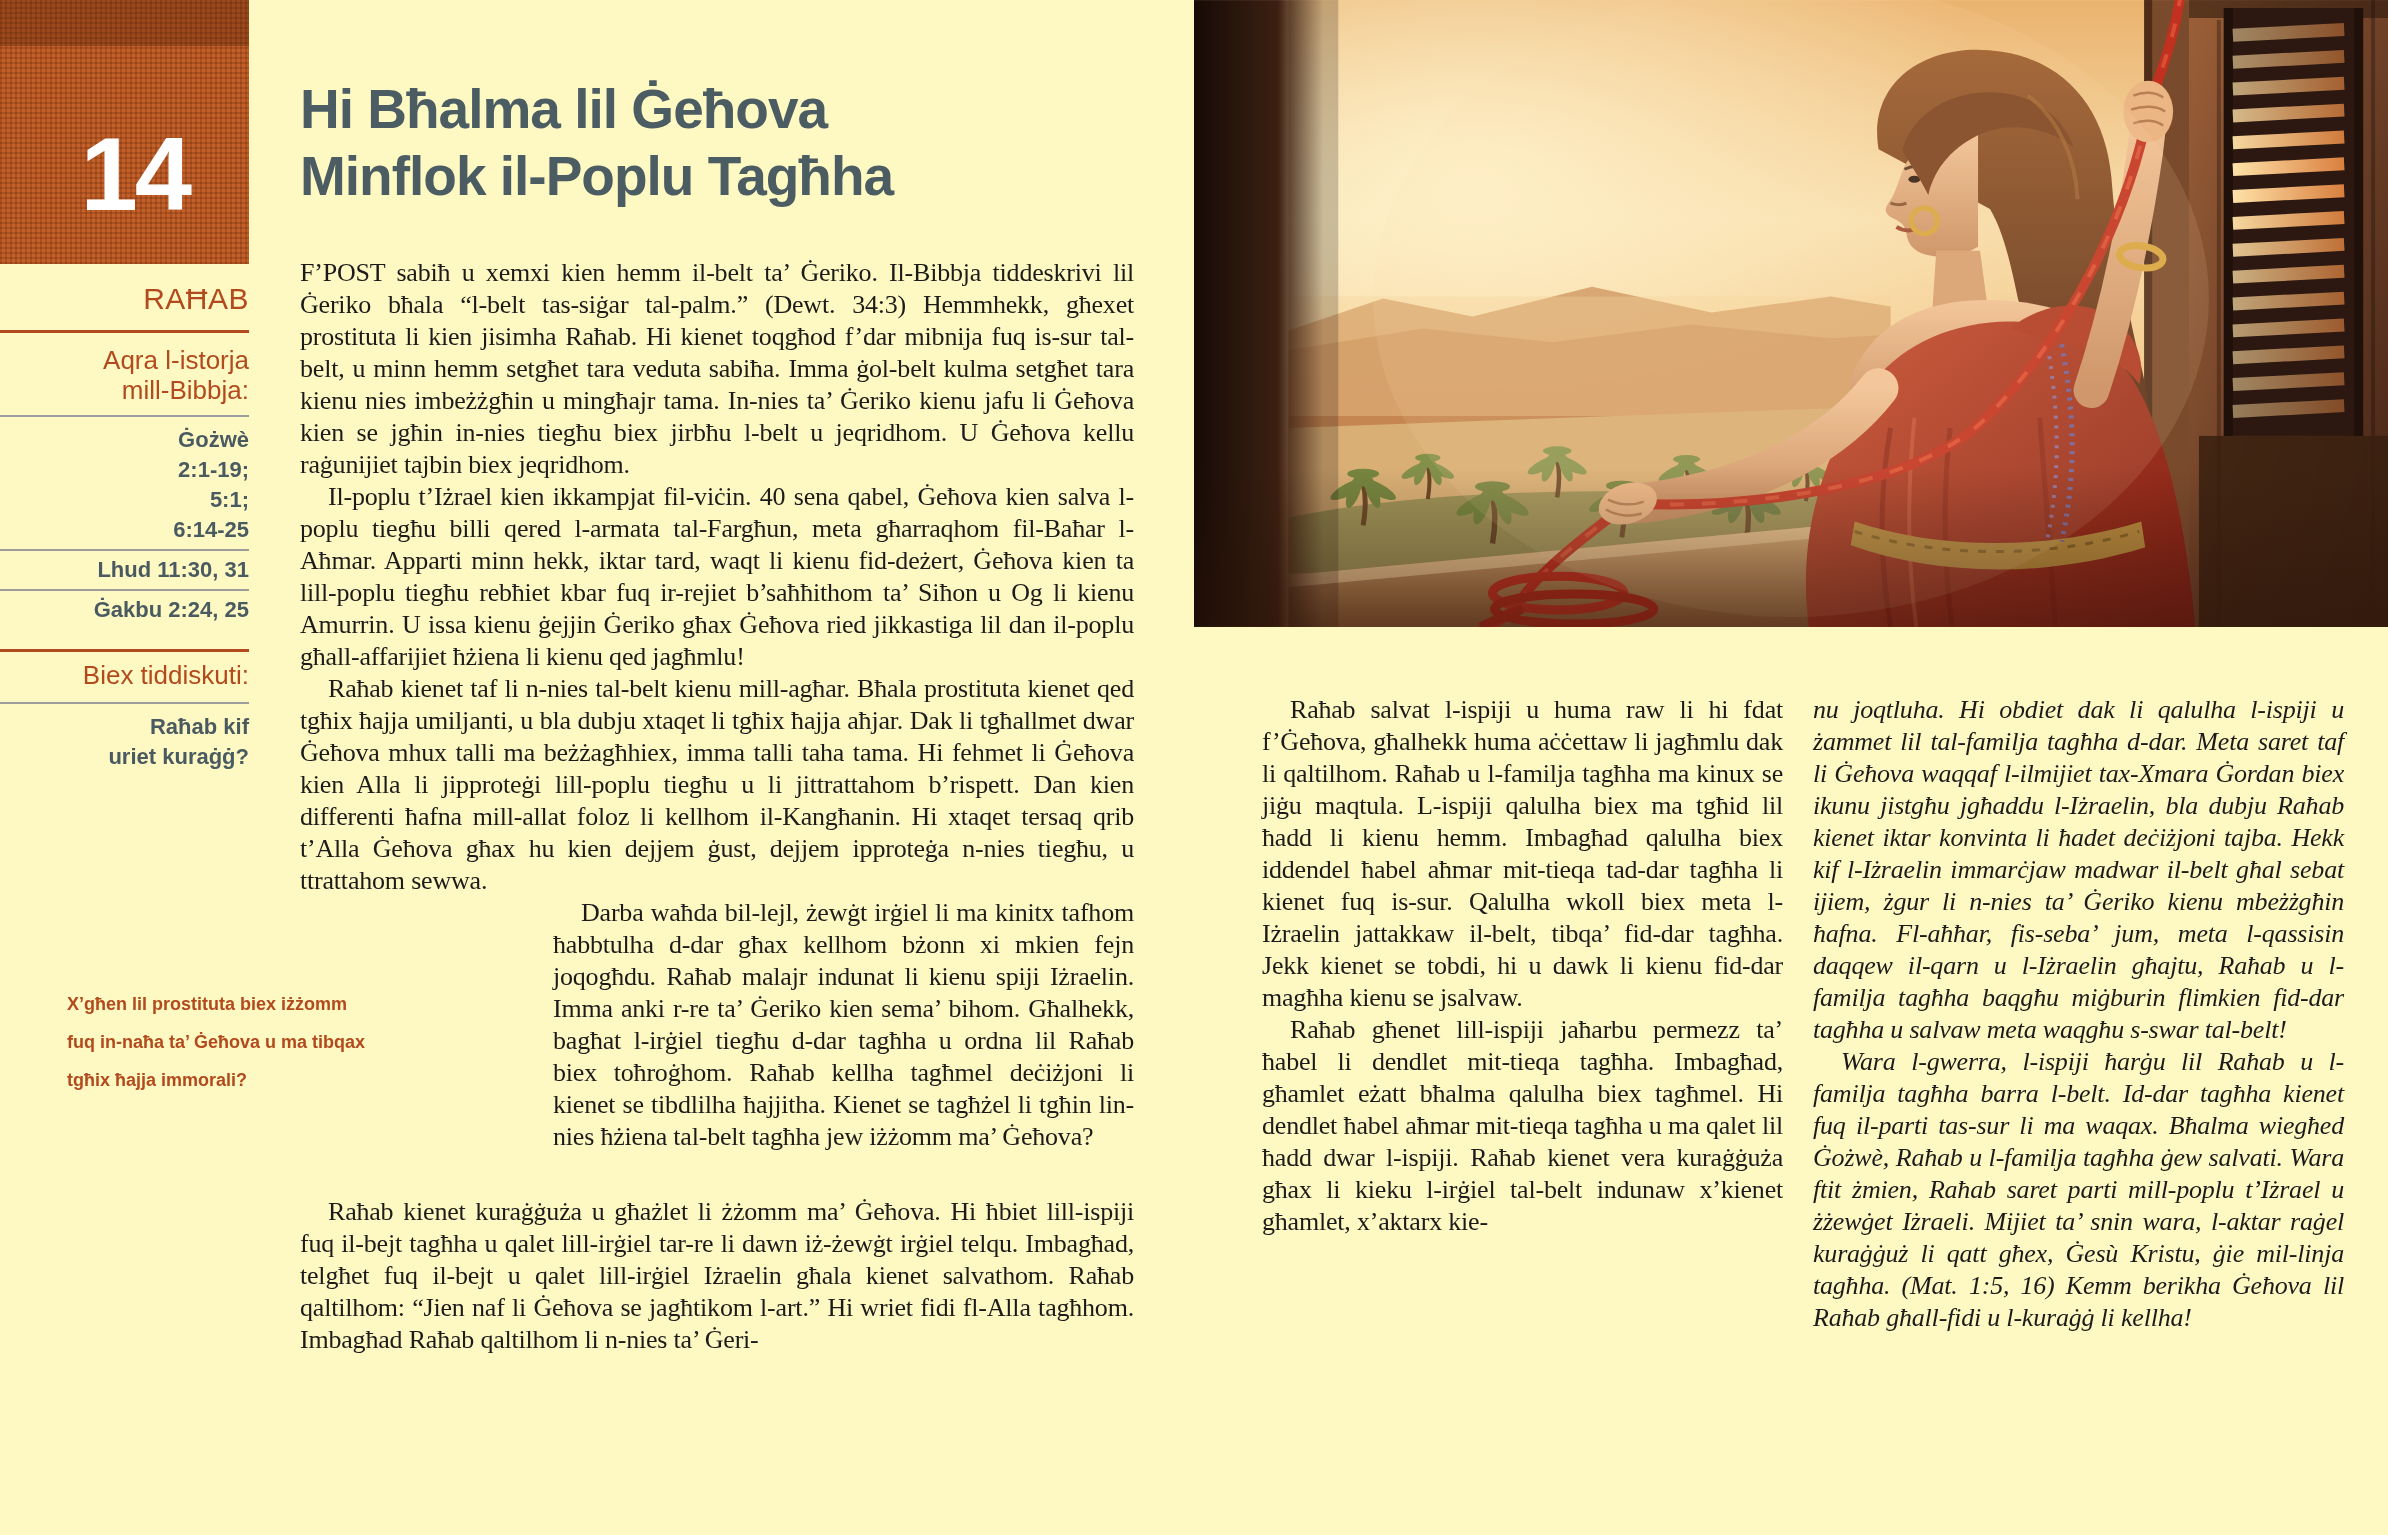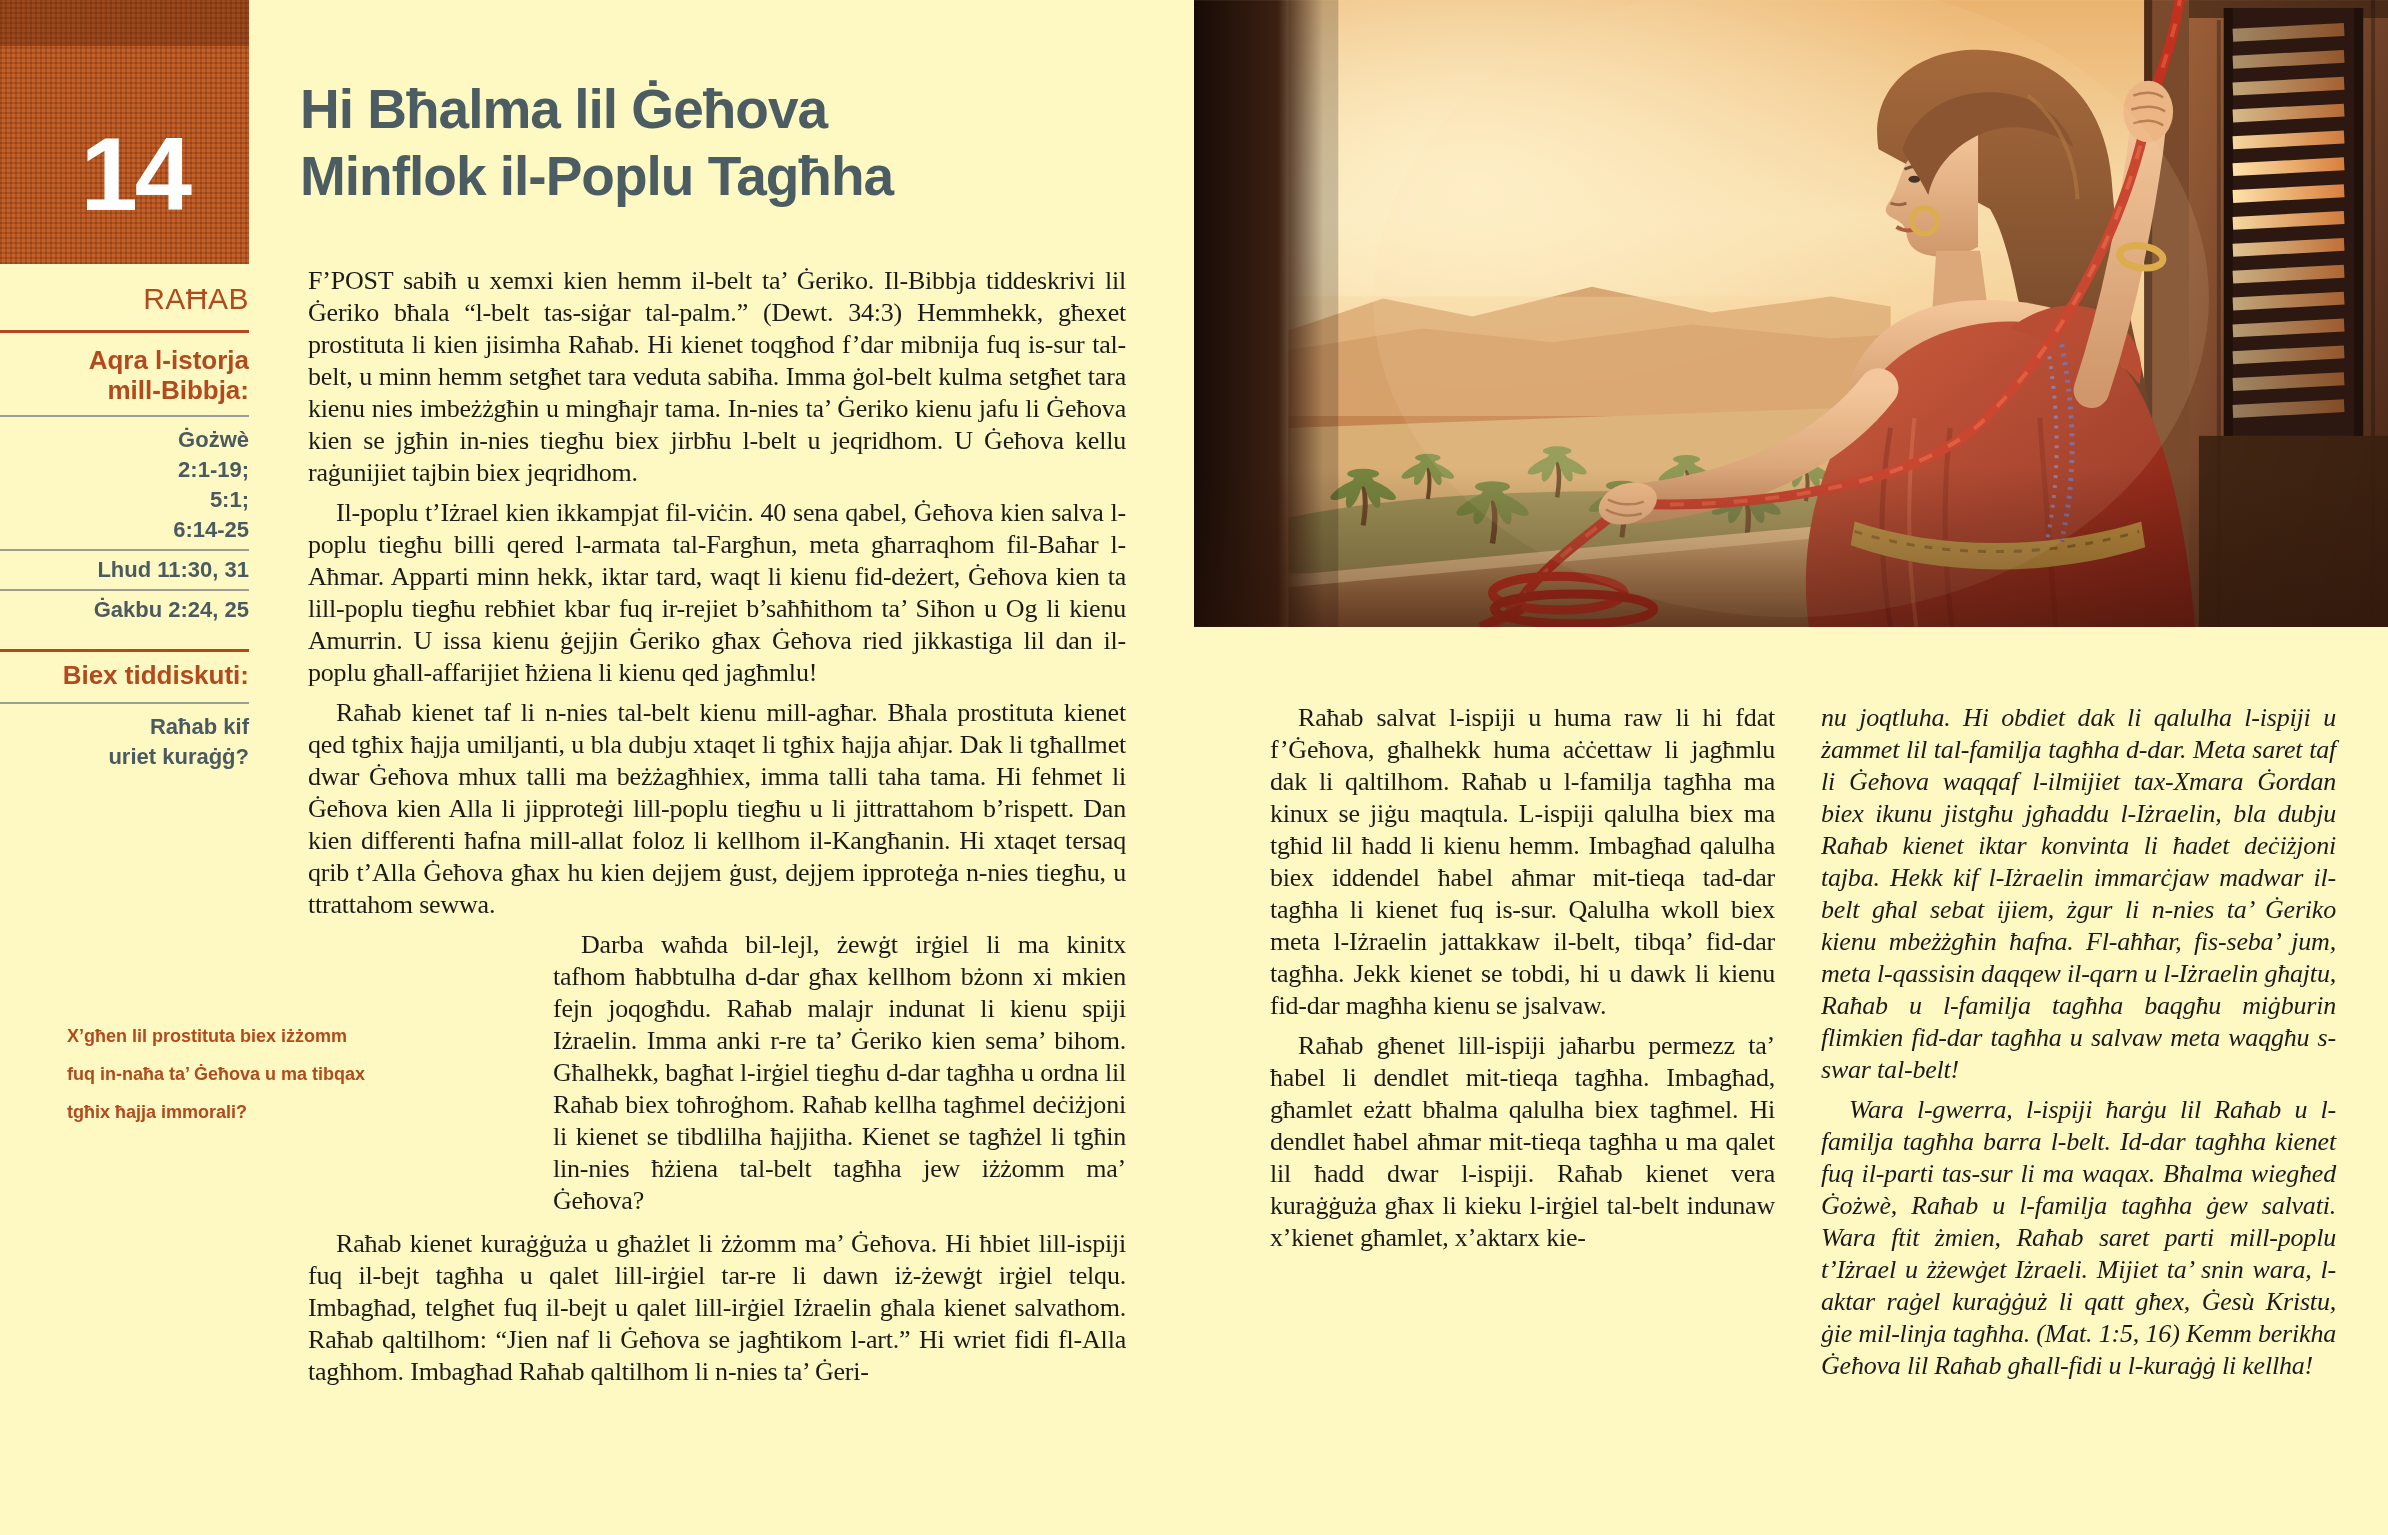--- a/index.html
+++ b/index.html
@@ -14,33 +14,33 @@
       repeating-linear-gradient(90deg, rgba(66,28,8,.16) 0 2px, rgba(255,170,100,.07) 2px 5px);}
   .chapter-band{position:absolute;left:0;top:0;width:100%;height:46px;background:rgba(80,32,10,.35);}
   .chapter-number{position:absolute;right:60px;bottom:38px;color:#ffffff;
     font-size:103px;font-weight:bold;line-height:1;letter-spacing:-3px;}
 
   
   .sidebar{position:absolute;left:0;top:264px;width:249px;text-align:right;}
   .rule{height:2px;background:#9c9c9c;}
   .rule.orange{height:3px;background:#b34a1d;}
   .sb-name{margin-top:18px;font-size:30px;font-weight:normal;color:#b34a1d;letter-spacing:0.5px;}
-  .sb-orange{font-size:26px;font-weight:bold;color:#b34a1d;line-height:30px;}
+  .sb-orange{font-size:26px;font-weight:normal;color:#b34a1d;line-height:30px;}
   .sb-slate{font-size:22px;font-weight:bold;color:#4a5a61;line-height:30px;}
   .mt4{margin-top:4px}.mt8{margin-top:8px}.mt10{margin-top:10px}.mt12{margin-top:12px}
   .mt14{margin-top:14px}.mt24{margin-top:24px}
 
   
   .title{position:absolute;left:300px;top:76px;margin:0;
     font-size:55px;line-height:67px;font-weight:bold;color:#4b5c62;letter-spacing:-1px;}
 
   
   .col{position:absolute;font-family:"Liberation Serif",serif;color:#1c1b1a;
     font-size:26px;line-height:32px;text-align:justify;letter-spacing:-0.2px;}
-  .col p{margin:8px;text-indent:28px;}
+  .col p{margin:0;text-indent:28px;}
   .col p.noindent{text-indent:0;}
   .col-left{left:300px;top:257px;width:834px;}
   .col-mid{left:1262px;top:694px;width:521px;}
   .col-right{left:1813px;top:694px;width:531px;font-style:italic;}
 
   .quote-float{float:left;width:253px;height:299px;}
   .pullquote{width:460px;margin-left:-233px;padding-top:88px;
     font-family:"Liberation Sans",sans-serif;font-size:18px;line-height:38px;
     font-weight:bold;color:#b34a1d;text-align:left;text-indent:0;letter-spacing:0;}
   .clearfloat{clear:left;}

